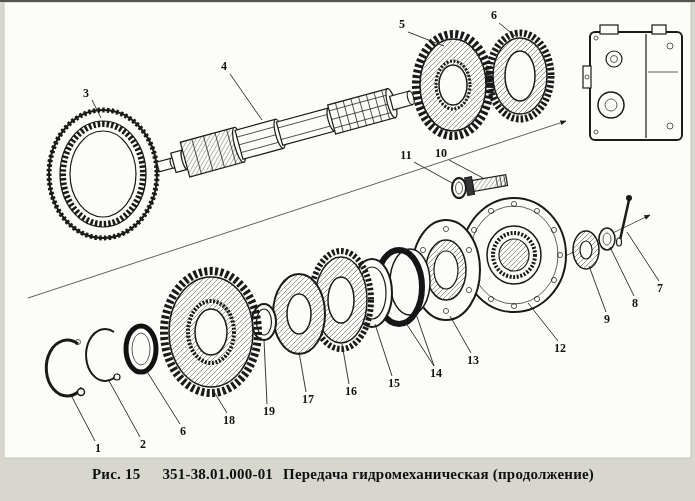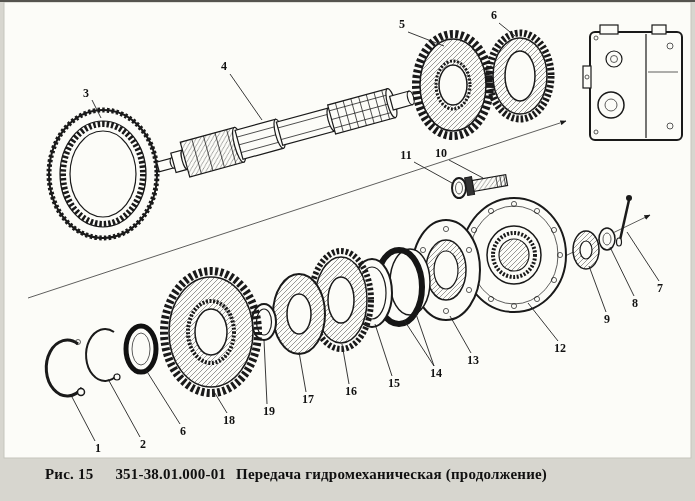--- a/index.html
+++ b/index.html
@@ -26,21 +26,21 @@
   .part-num{
     font-family:"Liberation Serif",serif;
     font-size:12px;font-weight:700;fill:#111;
     text-anchor:middle;
   }
   .caption{
     position:absolute;left:0;top:466px;width:695px;
     color:#101010;
     font-family:"Liberation Serif",serif;
     font-size:15px;font-weight:700;
-    padding-left:45px;box-sizing:border-box;
+    padding-left:92px;box-sizing:border-box;
     letter-spacing:.2px;
   }
   .cap-label{margin-right:22px;}
   .cap-code{margin-right:10px;}
 </style>
 </head>
 <body>
 
 <div class="page">
   <div class="top-edge"></div>

